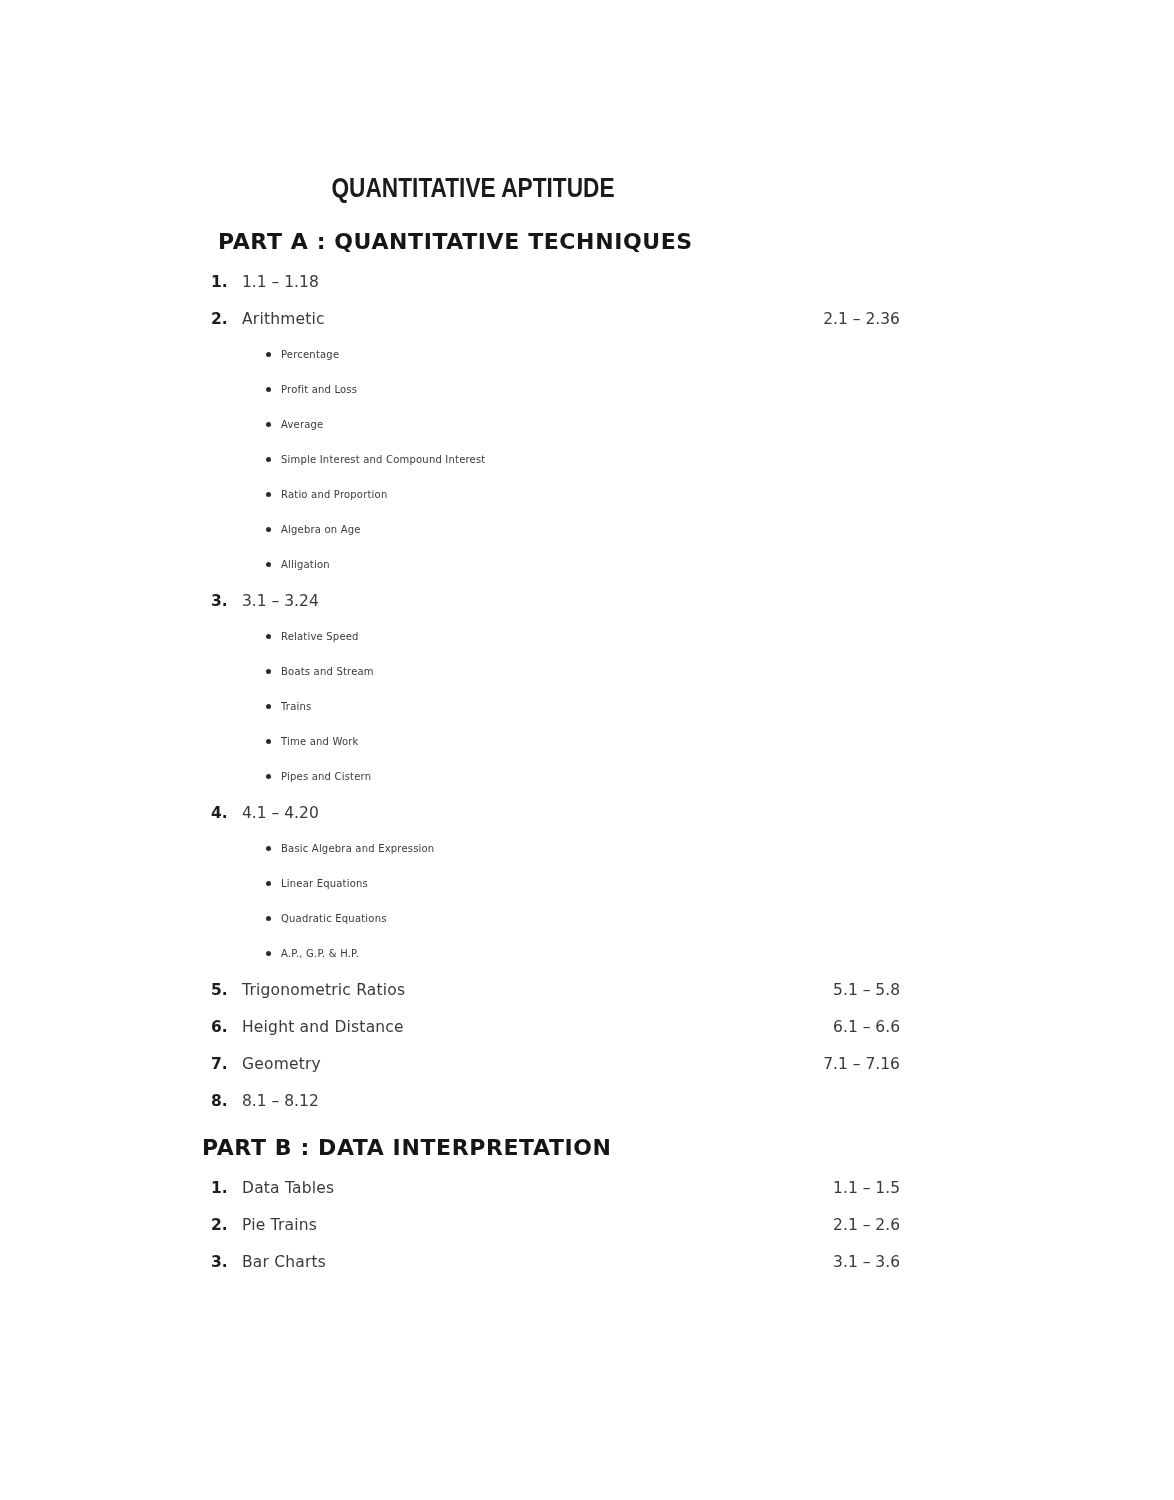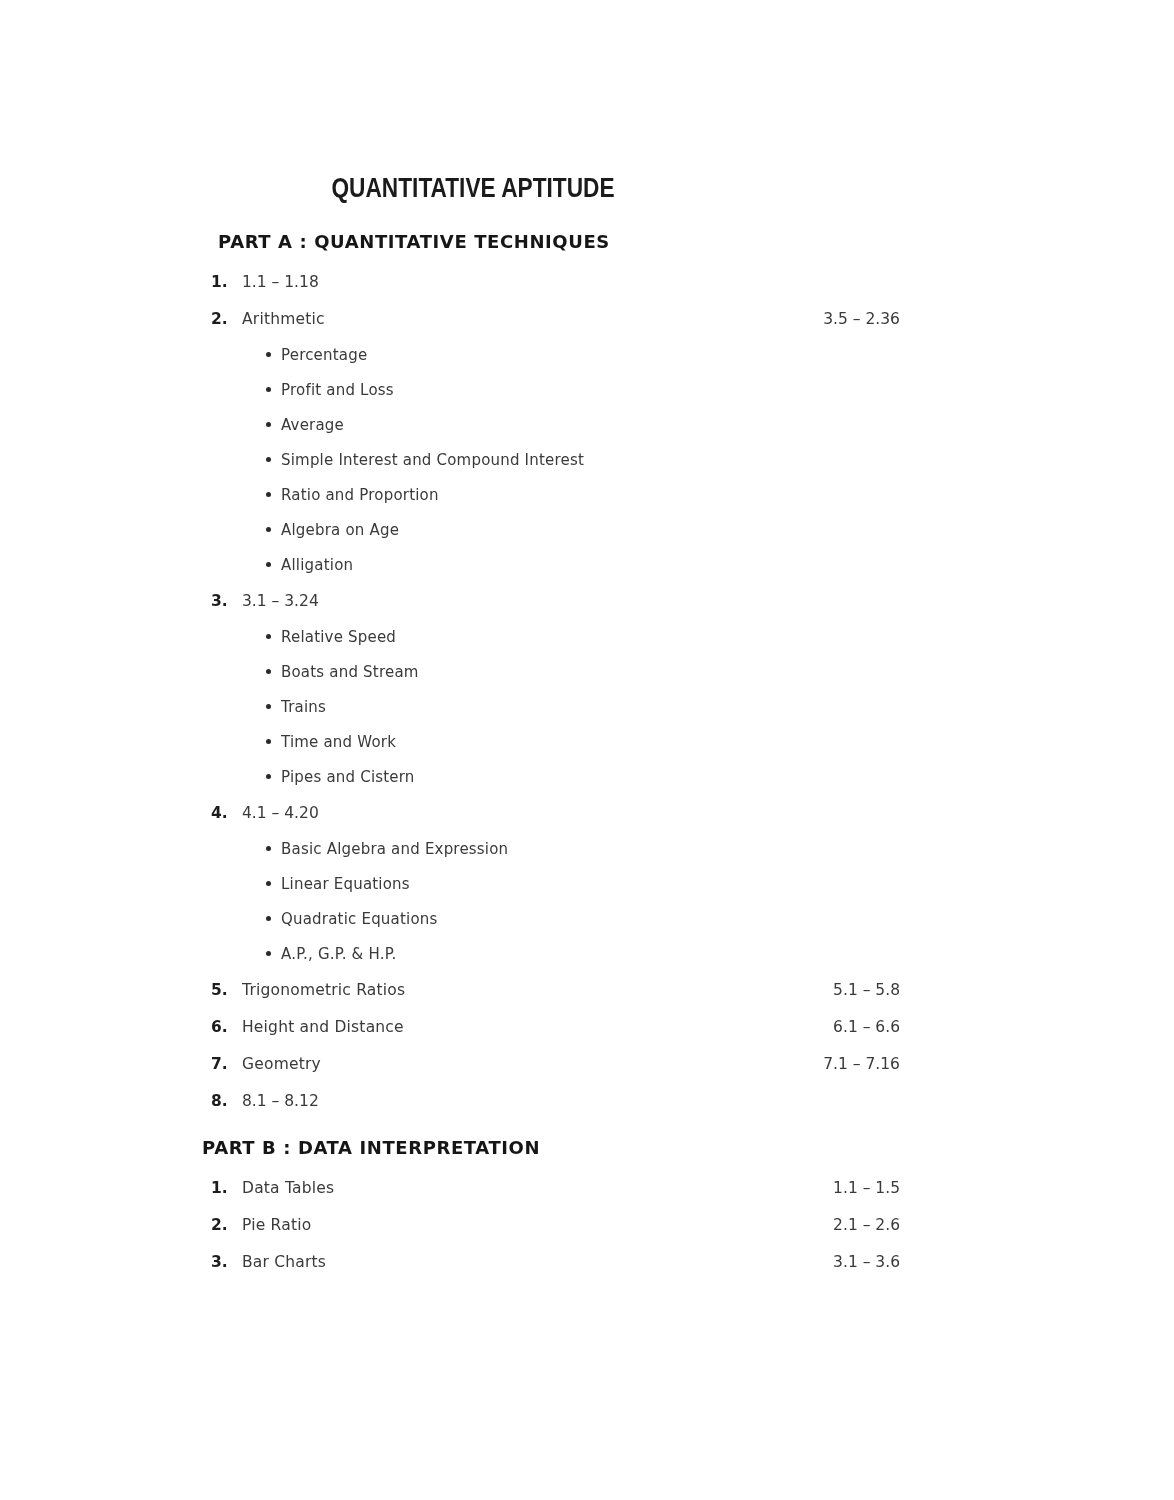--- a/index.html
+++ b/index.html
@@ -31,21 +31,21 @@
     position: absolute;
     left: 211px;
     top: 219px;
     width: 689px;
   }
   .part-heading {
     margin: 0;
     height: 44px;
     display: flex;
     align-items: center;
-    font-size: 18px;
+    font-size: 22px;
     font-weight: bold;
     letter-spacing: 0.6px;
     color: #161616;
     white-space: nowrap;
   }
   .heading-a { margin-left: 7px; }
   .heading-b { margin-left: -9px; margin-top: 6px; }
   .row { display: flex; align-items: center; }
   .item-row { height: 37px; font-size: 15.5px; }
   .num {
@@ -54,21 +54,21 @@
     font-weight: bold;
     color: #1d1d1d;
   }
   .label {
     flex: 1;
     color: #3a3a3a;
     letter-spacing: 0.2px;
     white-space: nowrap;
   }
   .pages { color: #3a3a3a; white-space: pre; }
-  .bullet-row { height: 35px; padding-left: 55px; font-size: 15px; }
+  .bullet-row { height: 35px; padding-left: 55px; font-size: 10px; }
   .dot {
     width: 5px;
     height: 5px;
     border-radius: 50%;
     background: #2a2a2a;
     margin-right: 10px;
     flex-shrink: 0;
   }
   .sub-label { color: #3a3a3a; letter-spacing: 0.2px; white-space: nowrap; }
 </style>
@@ -84,21 +84,21 @@
     <h2 class="part-heading heading-a">PART A : QUANTITATIVE TECHNIQUES</h2>
 
     <div class="row item-row">
       <span class="num">1.</span>
       <span class="pages">1.1 – 1.18</span>
     </div>
 
     <div class="row item-row">
       <span class="num">2.</span>
       <span class="label">Arithmetic</span>
-      <span class="pages">3.5 – 2.36</span>
+      <span class="pages">2.1 – 2.36</span>
     </div>
     <div class="row bullet-row">
       <span class="dot"></span>
       <span class="sub-label">Percentage</span>
     </div>
     <div class="row bullet-row">
       <span class="dot"></span>
       <span class="sub-label">Profit and Loss</span>
     </div>
     <div class="row bullet-row">
@@ -190,21 +190,21 @@
 
     <h2 class="part-heading heading-b">PART B : DATA INTERPRETATION</h2>
 
     <div class="row item-row">
       <span class="num">1.</span>
       <span class="label">Data Tables</span>
       <span class="pages">1.1 – 1.5</span>
     </div>
     <div class="row item-row">
       <span class="num">2.</span>
-      <span class="label">Pie Ratio</span>
+      <span class="label">Pie Trains</span>
       <span class="pages">2.1 – 2.6</span>
     </div>
     <div class="row item-row">
       <span class="num">3.</span>
       <span class="label">Bar Charts</span>
       <span class="pages">3.1 – 3.6</span>
     </div>
 
   </div>
 </div>

